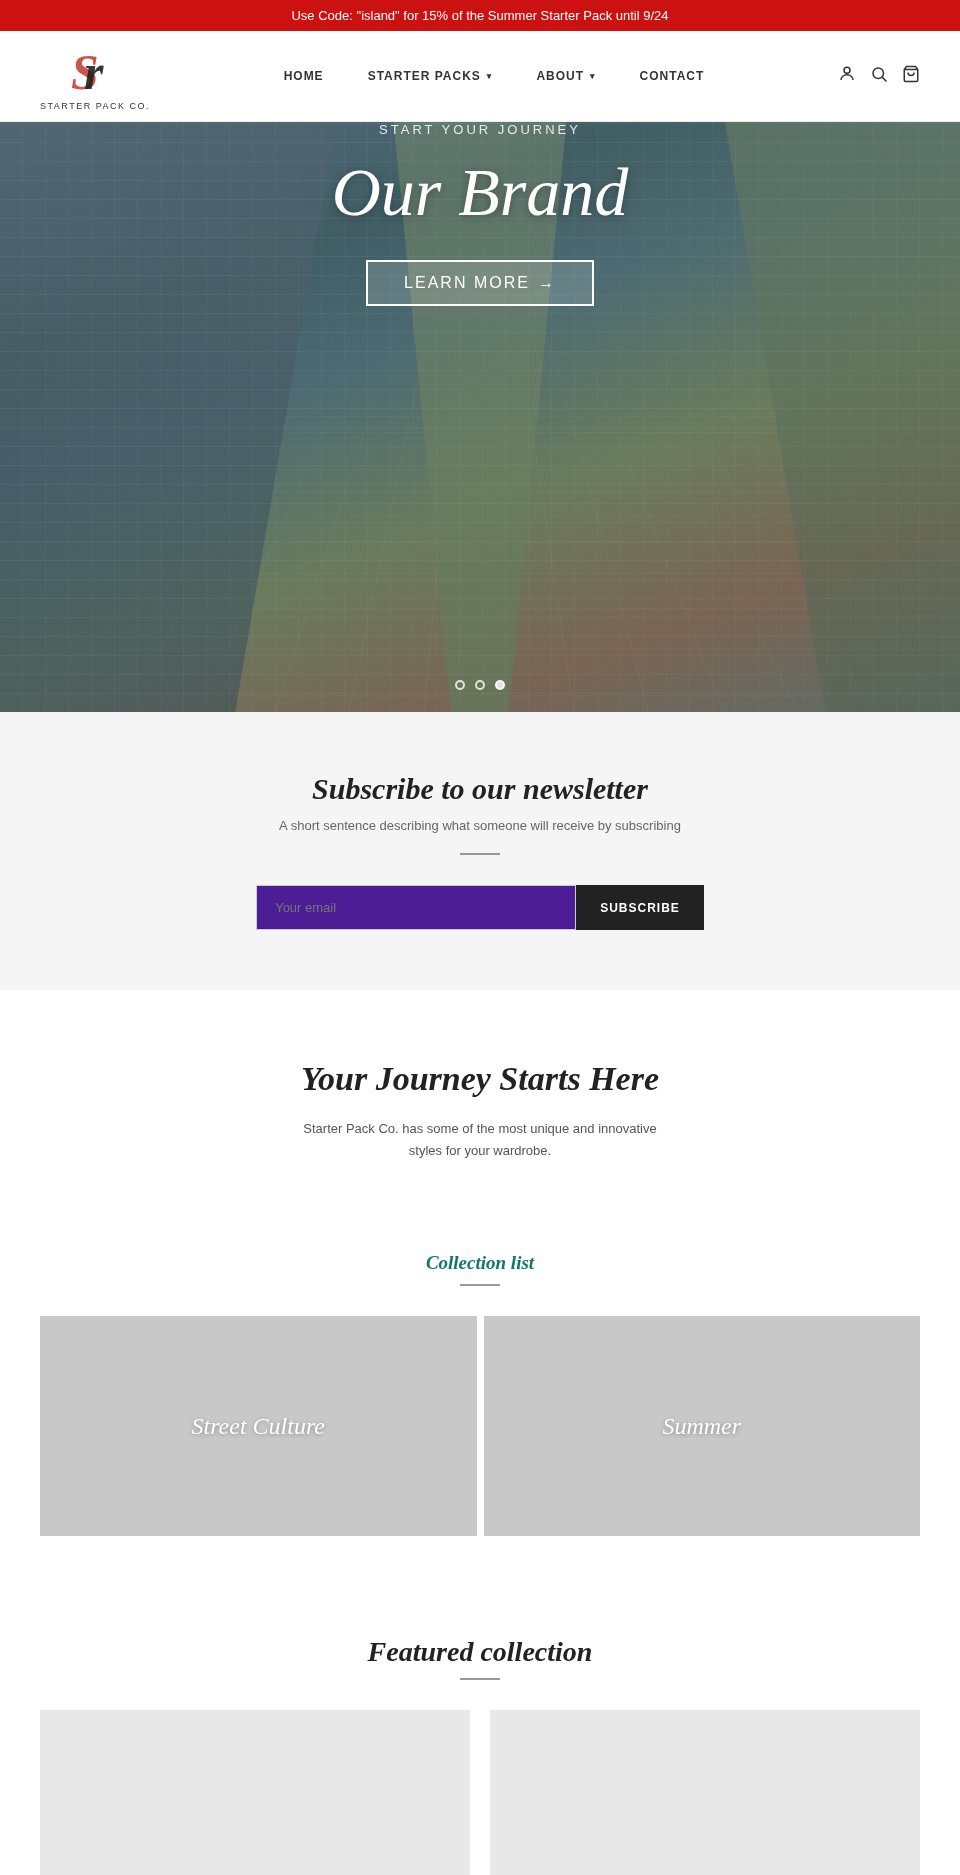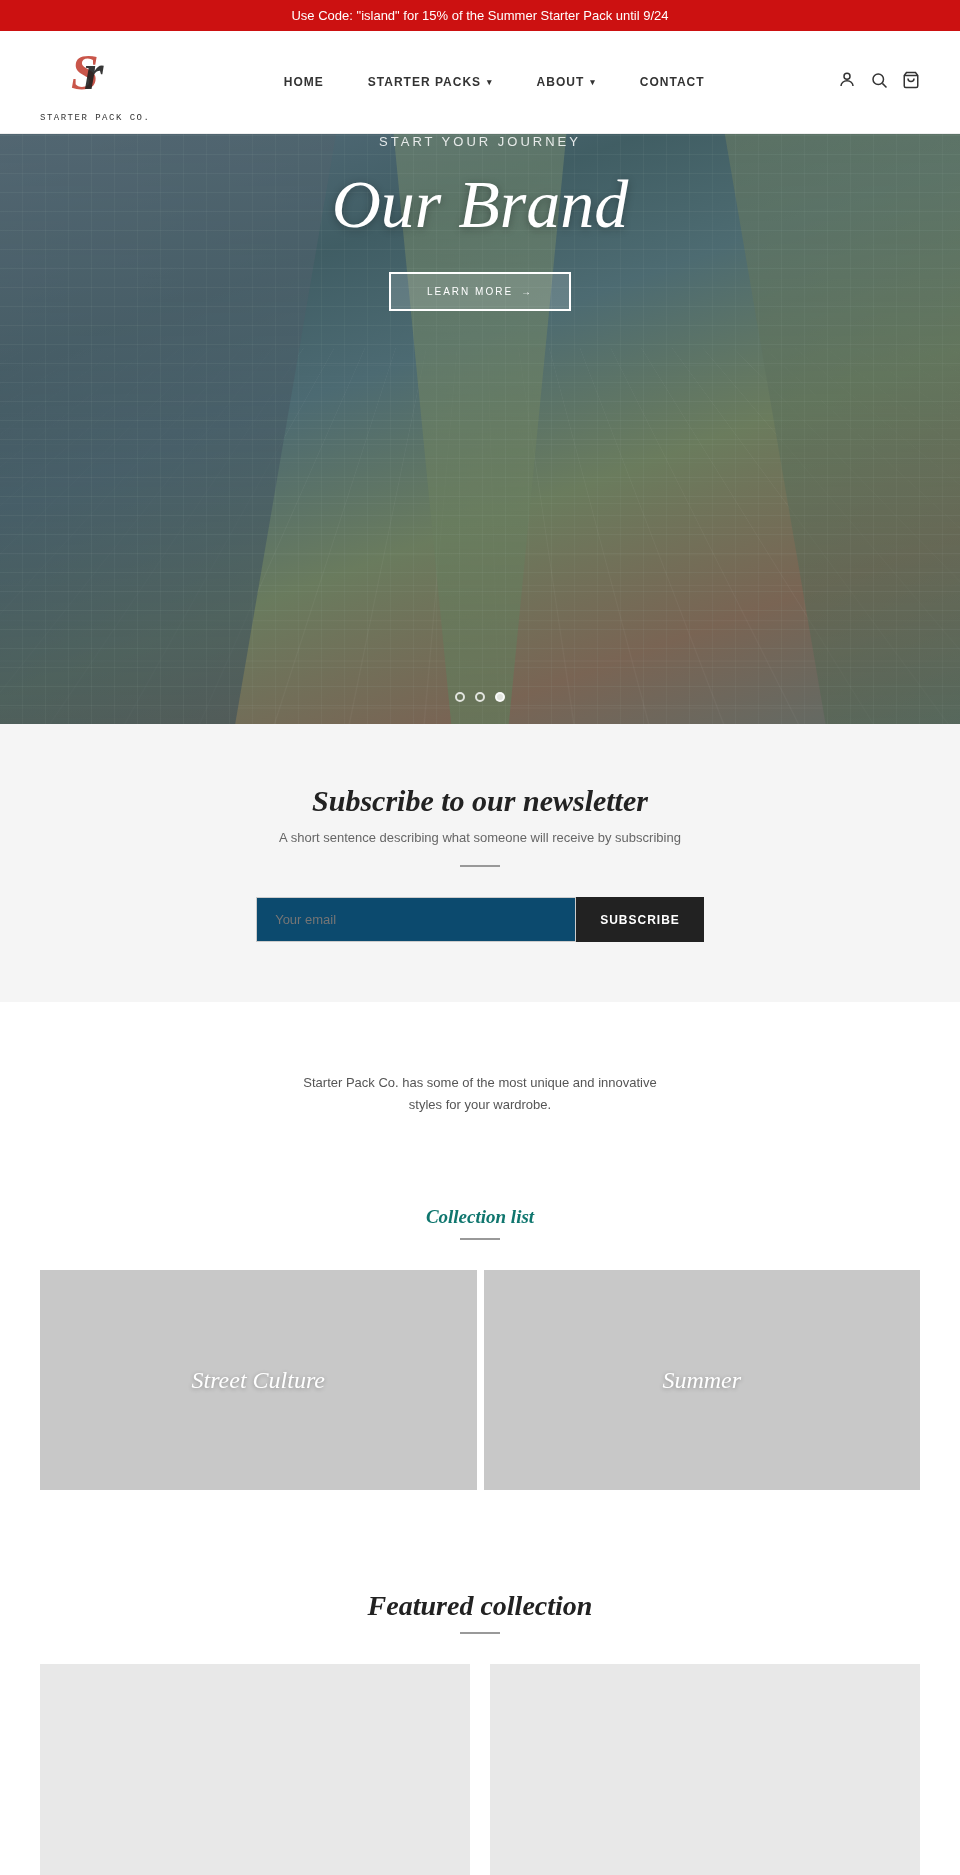--- a/index.html
+++ b/index.html
@@ -34,24 +34,24 @@
     }
 
     .logo-icon {
       width: 60px;
       height: 60px;
     }
 
     .logo-text {
       font-size: 9px;
       letter-spacing: 1.5px;
-      font-family: Liberation Mono, monospace;
+      font-family: Liberation Sans, sans-serif;
       color: #333;
       text-transform: uppercase;
-      margin-top: 12px;
+      margin-top: 0;
     }
 
     nav {
       display: flex;
       align-items: center;
       gap: 44px;
     }
 
     .nav-link {
       font-family: Arial, sans-serif;
@@ -198,21 +198,21 @@
       margin-bottom: 28px;
       text-shadow: 0 2px 8px rgba(0,0,0,0.3);
     }
 
     .hero-btn {
       border: 2px solid #fff;
       background: rgba(255,255,255,0.15);
       color: #fff;
       padding: 12px 36px;
       font-family: Arial, sans-serif;
-      font-size: 10px;
+      font-size: 16px;
       letter-spacing: 2px;
       text-transform: uppercase;
       cursor: pointer;
       display: inline-flex;
       align-items: center;
       gap: 8px;
       transition: background 0.2s;
     }
 
     .hero-dots {
@@ -271,21 +271,21 @@
       display: flex;
       justify-content: center;
       gap: 0;
       margin-top: 20px;
     }
 
     .newsletter-input {
       width: 320px;
       padding: 14px 18px;
       border: 1px solid #ccc;
-      background: #0c4a6e;
+      background: #4c1d95;
       font-size: 13px;
       font-family: Arial, sans-serif;
       color: #999;
       outline: none;
     }
 
     .newsletter-btn {
       padding: 2px 24px;
       background: #222;
       color: #fff;
@@ -480,20 +480,21 @@
   <p class="section-subtitle">A short sentence describing what someone will receive by subscribing</p>
   <div class="section-divider"></div>
 
   <form class="newsletter-form">
     <input class="newsletter-input" type="email" placeholder="Your email" style="">
     <button class="newsletter-btn" type="submit">SUBSCRIBE</button>
   </form>
 </section>
 
 <section class="journey-section">
+  <h2 class="journey-title">Your Journey Starts Here</h2>
   <p class="journey-text">Starter Pack Co. has some of the most unique and innovative styles for your wardrobe.</p>
 </section>
 
 <section class="collection-section">
   <h2 class="collection-title">Collection list</h2>
   <div class="section-divider"></div>
 
   <div class="collection-grid">
     <div class="collection-card">
       <span class="collection-card-label">Street Culture</span>

